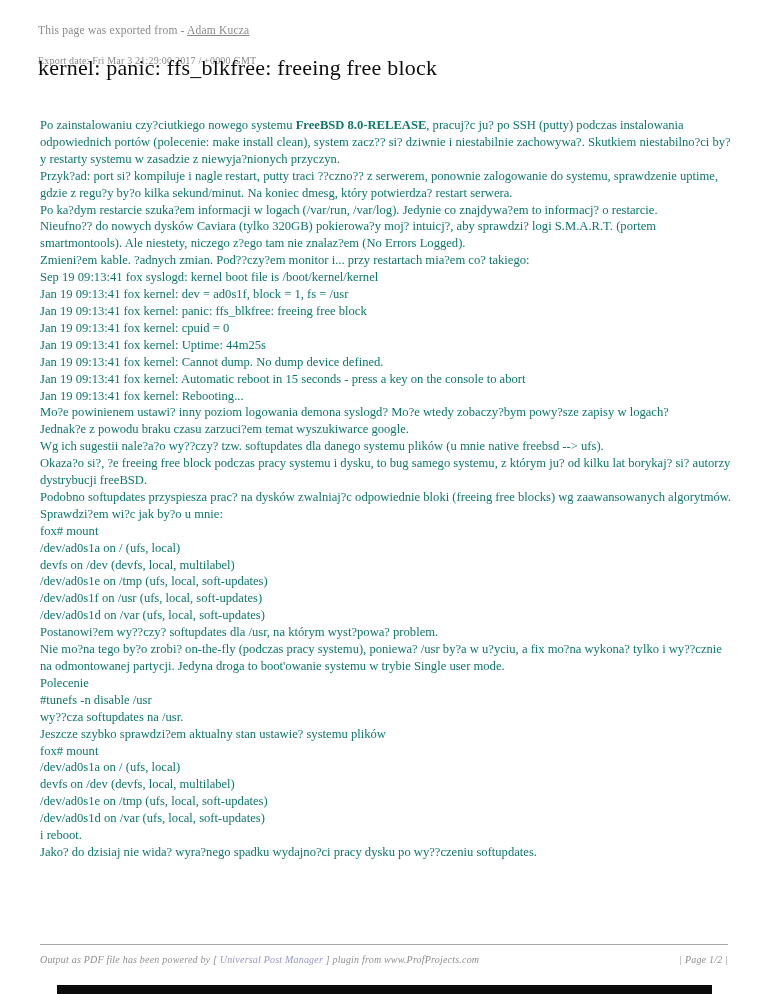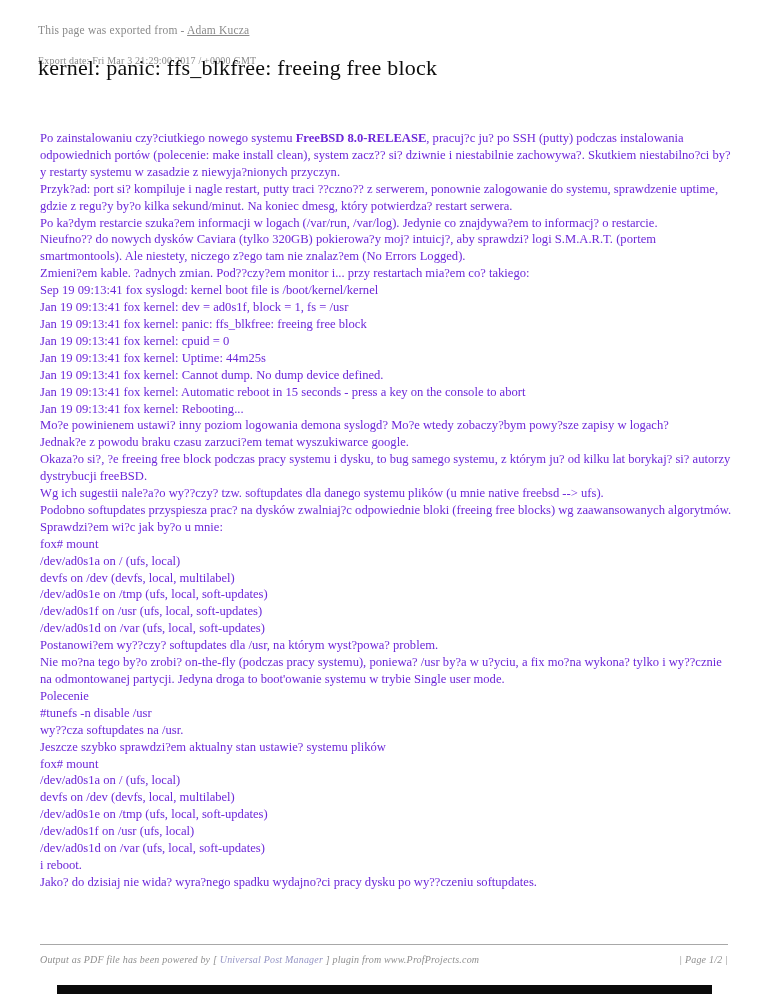--- a/index.html
+++ b/index.html
@@ -14,21 +14,21 @@
   .header{position:absolute;left:38px;top:24px;}
   .header-line1{font-size:11.5px;color:#8a8a8a;letter-spacing:.2px;}
   .header-line2{font-size:10px;color:#8a8a8a;margin-top:19px;letter-spacing:.2px;}
   a.header-link{color:#8a8a8a;text-decoration:underline;cursor:pointer;}
   .title{
     position:absolute;left:38px;top:55px;margin:0;
     font-size:22px;font-weight:normal;color:#0d0d0d;letter-spacing:.2px;text-align:center;
   }
   .body-text{
     position:absolute;left:40px;top:117px;width:692px;
-    font-size:12.6px;line-height:16.9px;color:#6d28d9;margin-top:13px;
+    font-size:12.6px;line-height:16.9px;color:#0f766e;
   }
   .body-text p{margin:0;}
   .body-text strong{font-weight:bold;}
   .footer{
     position:absolute;left:40px;width:688px;top:944px;
     border-top:1px solid #a8a8a8;
     padding-top:9px;
     display:flex;justify-content:space-between;align-items:flex-start;
     font-style:italic;font-size:10px;color:#8f8f8f;letter-spacing:.2px;
   }
@@ -61,41 +61,40 @@
     <p>Sep 19 09:13:41 fox syslogd: kernel boot file is /boot/kernel/kernel</p>
     <p>Jan 19 09:13:41 fox kernel: dev = ad0s1f, block = 1, fs = /usr</p>
     <p>Jan 19 09:13:41 fox kernel: panic: ffs_blkfree: freeing free block</p>
     <p>Jan 19 09:13:41 fox kernel: cpuid = 0</p>
     <p>Jan 19 09:13:41 fox kernel: Uptime: 44m25s</p>
     <p>Jan 19 09:13:41 fox kernel: Cannot dump. No dump device defined.</p>
     <p>Jan 19 09:13:41 fox kernel: Automatic reboot in 15 seconds - press a key on the console to abort</p>
     <p>Jan 19 09:13:41 fox kernel: Rebooting...</p>
     <p>Mo?e powinienem ustawi? inny poziom logowania demona syslogd? Mo?e wtedy zobaczy?bym powy?sze zapisy w logach?</p>
     <p>Jednak?e z powodu braku czasu zarzuci?em temat wyszukiwarce google.</p>
+    <p>Wg ich sugestii nale?a?o wy??czy? tzw. softupdates dla danego systemu plików (u mnie native freebsd --&gt; ufs).</p>
     <p>Okaza?o si?, ?e freeing free block podczas pracy systemu i dysku, to bug samego systemu, z którym ju? od kilku lat borykaj? si? autorzy dystrybucji freeBSD.</p>
-    <p>Wg ich sugestii nale?a?o wy??czy? tzw. softupdates dla danego systemu plików (u mnie native freebsd --&gt; ufs).</p>
     <p>Podobno softupdates przyspiesza prac? na dysków zwalniaj?c odpowiednie bloki (freeing free blocks) wg zaawansowanych algorytmów.</p>
     <p>Sprawdzi?em wi?c jak by?o u mnie:</p>
     <p>fox# mount</p>
     <p>/dev/ad0s1a on / (ufs, local)</p>
     <p>devfs on /dev (devfs, local, multilabel)</p>
     <p>/dev/ad0s1e on /tmp (ufs, local, soft-updates)</p>
     <p>/dev/ad0s1f on /usr (ufs, local, soft-updates)</p>
     <p>/dev/ad0s1d on /var (ufs, local, soft-updates)</p>
     <p>Postanowi?em wy??czy? softupdates dla /usr, na którym wyst?powa? problem.</p>
     <p>Nie mo?na tego by?o zrobi? on-the-fly (podczas pracy systemu), poniewa? /usr by?a w u?yciu, a fix mo?na wykona? tylko i wy??cznie na odmontowanej partycji. Jedyna droga to boot'owanie systemu w trybie Single user mode.</p>
     <p>Polecenie</p>
     <p>#tunefs -n disable /usr</p>
     <p>wy??cza softupdates na /usr.</p>
     <p>Jeszcze szybko sprawdzi?em aktualny stan ustawie? systemu plików</p>
     <p>fox# mount</p>
     <p>/dev/ad0s1a on / (ufs, local)</p>
     <p>devfs on /dev (devfs, local, multilabel)</p>
     <p>/dev/ad0s1e on /tmp (ufs, local, soft-updates)</p>
-    <p>/dev/ad0s1f on /usr (ufs, local)</p>
     <p>/dev/ad0s1d on /var (ufs, local, soft-updates)</p>
     <p>i reboot.</p>
     <p>Jako? do dzisiaj nie wida? wyra?nego spadku wydajno?ci pracy dysku po wy??czeniu softupdates.</p>
   </div>
 
   <div class="footer">
     <div>
       <span>Output as PDF file has been powered by [ </span><a class="footer-link">Universal Post Manager</a><span> ] plugin from www.ProfProjects.com</span>
     </div>
     <div>|  Page 1/2  |</div>

